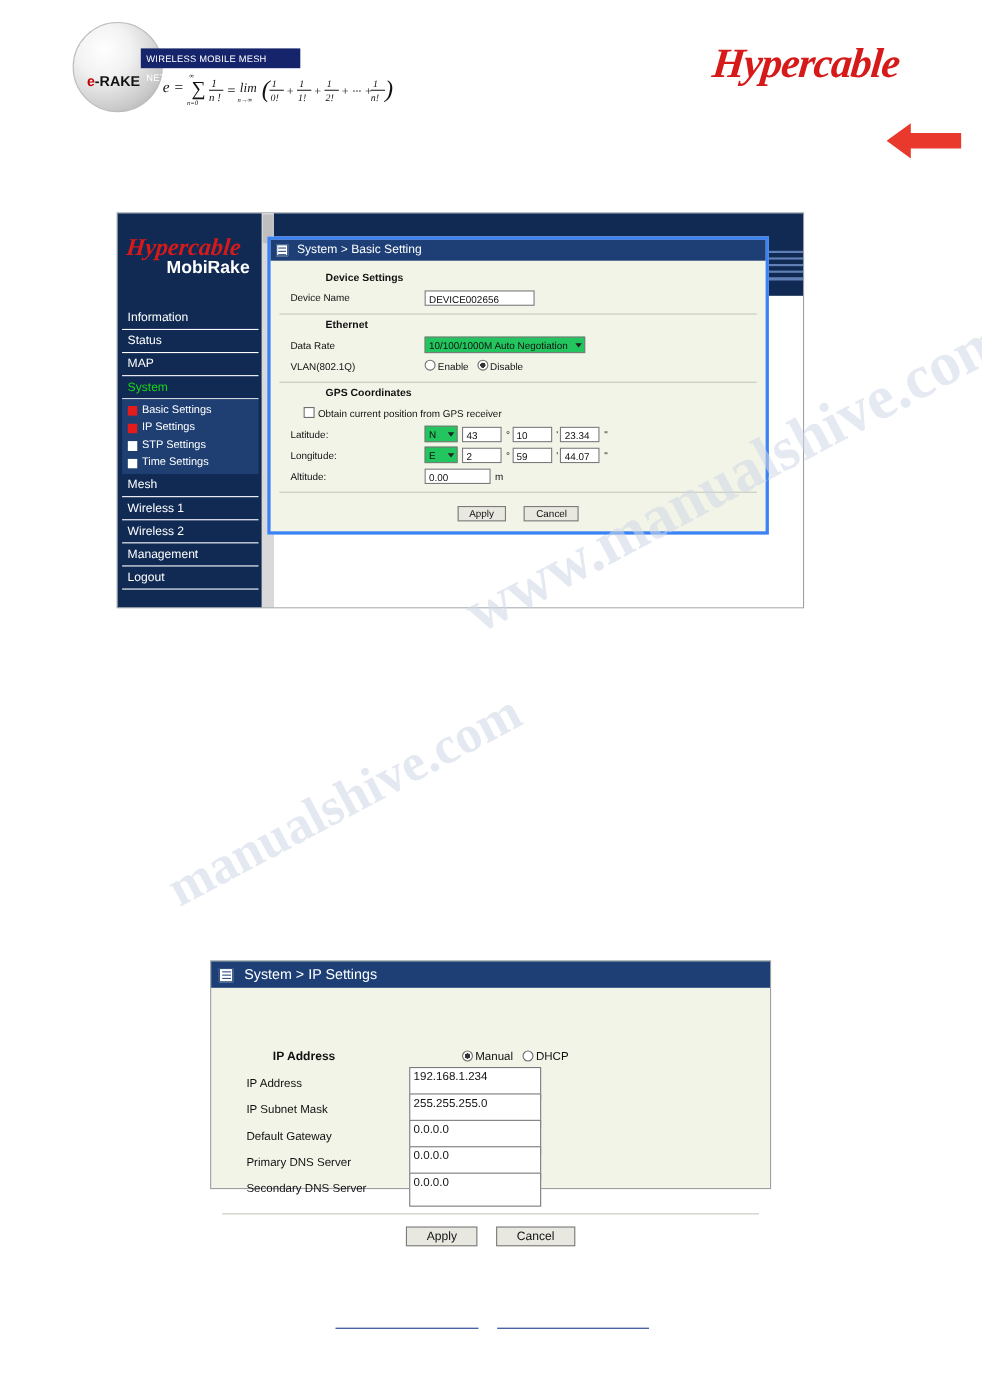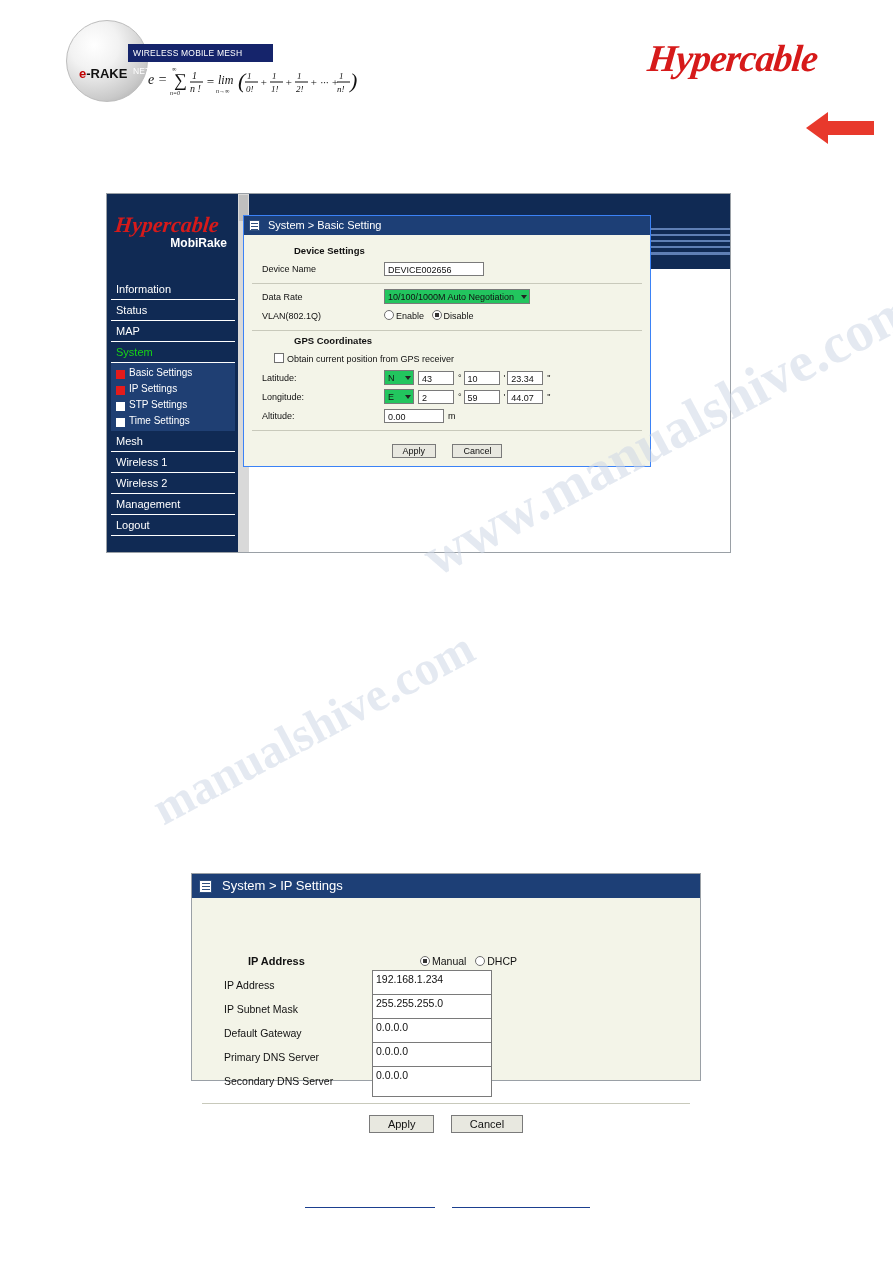--- a/index.html
+++ b/index.html
@@ -67,21 +67,21 @@
     background:#102a54; box-sizing:border-box;
   }
   .side-logo {
     position:absolute; left:8px; top:20px; width:118px; height:42px;
   }
   .side-logo .hc {
     font-family:"Liberation Serif", serif; font-style:italic; font-weight:bold;
     font-size:22px; color:#d61a1a; transform:skewX(-6deg); display:block; line-height:22px;
   }
   .side-logo .mr {
-    display:block; color:#ffffff; font-size:12px; font-weight:bold;
+    display:block; color:#ffffff; font-size:16px; font-weight:bold;
     text-align:right; padding-right:6px; line-height:13px; margin-top:1px;
   }
   .side-menu { position:absolute; left:4px; top:85px; width:124px; }
   .side-item {
     height:21px; line-height:21px; color:#ffffff; font-size:11px;
     padding-left:5px; border-bottom:1px solid #ffffff; box-sizing:border-box;
   }
   .side-item.active { color:#17d417; }
   .sub-wrap { background:#1f3f73; padding:2px 0 2px 0; }
   .sub-item {
@@ -99,21 +99,21 @@
   .shot1-scroll .thumb { position:absolute; left:1px; top:1px; width:9px; height:26px; background:#bfbfbf; }
 
   .shot1-top {
     position:absolute; left:142px; top:0; width:481px; height:75px;
     background:#102a54;
   }
   .shot1-top .stripe { position:absolute; background:#5f7fb5; height:2px; }
   .shot1-body { position:absolute; left:142px; top:75px; width:481px; height:283px; background:#ffffff; }
 
   .panel {
-    position:absolute; left:136px; top:21px; width:408px; border:1px solid #3b82f6;
+    position:absolute; left:136px; top:21px; width:456px; border:3px solid #3b82f6;
     background:#f3f4e8; box-sizing:border-box;
   }
   .panel-title {
     height:19px; background:#1d3f76; color:#ffffff; font-size:11px;
     line-height:19px; padding-left:24px; position:relative;
   }
   .panel-title .tic {
     position:absolute; left:5px; top:4px; width:11px; height:11px;
     background:#ffffff; border:1px solid #30507f; box-sizing:border-box;
   }
@@ -313,20 +313,21 @@
     </div>
     <div class="panel-inner">
 
       <div class="group-label">Device Settings</div>
       <div class="frow">
         <div class="flabel">Device Name</div>
         <div class="ipt" style="width:100px;">DEVICE002656</div>
       </div>
 
       <div class="hr"></div>
+      <div class="group-label">Ethernet</div>
 
       <div class="frow">
         <div class="flabel">Data Rate</div>
         <div class="sel" style="width:146px;">
           <span>10/100/1000M Auto Negotiation</span>
           <span class="arrow"></span>
         </div>
       </div>
 
       <div class="frow">

